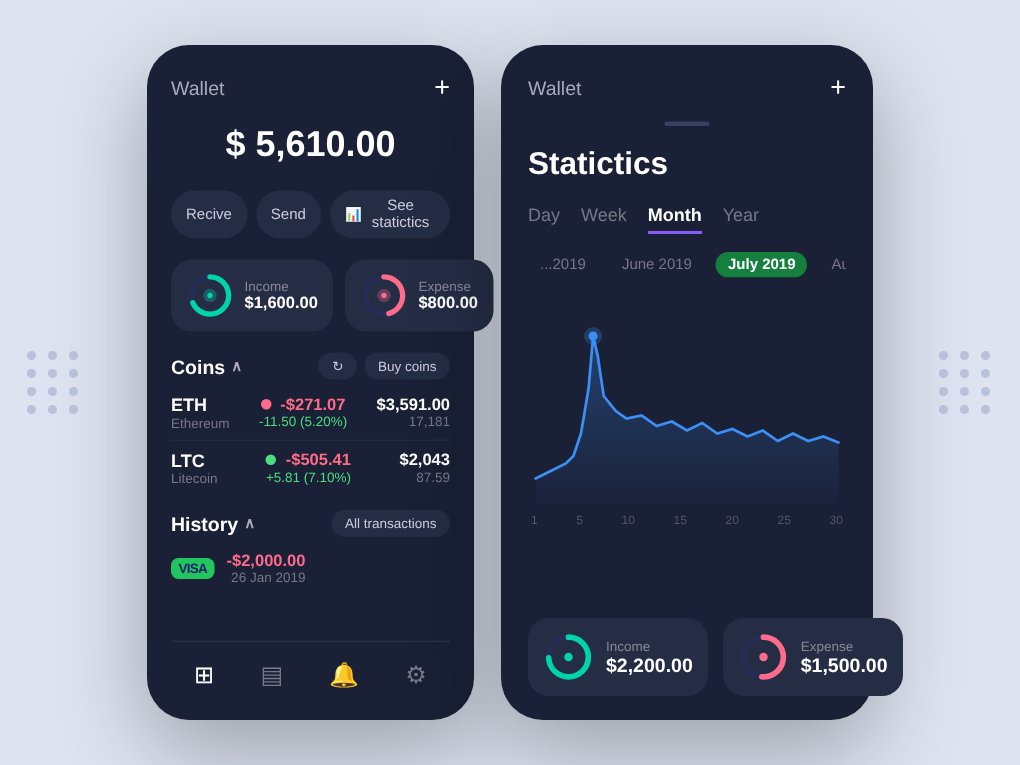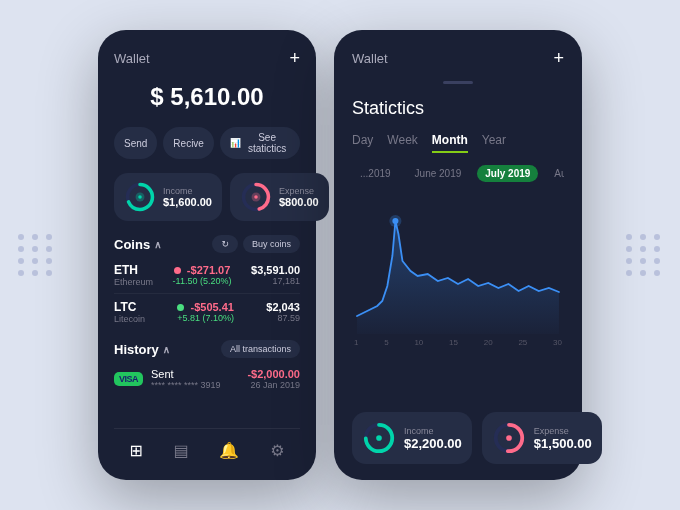--- a/index.html
+++ b/index.html
@@ -239,21 +239,21 @@
     }
     .tab-item {
       font-size: 12px;
       color: #778;
       cursor: pointer;
       padding-bottom: 4px;
     }
     .tab-item.active {
       color: white;
       font-weight: 600;
-      border-bottom: 2px solid #84cc16;
+      border-bottom: 2px solid #8b5cf6;
     }
 
     
     .date-row {
       display: flex;
       gap: 8px;
       align-items: center;
       overflow: hidden;
       margin-bottom: 4px;
     }
@@ -343,24 +343,24 @@
 
     <div class="card-header">
       <span class="card-title">Wallet</span>
       <button class="plus-btn">+</button>
     </div>
 
     <div class="balance">$ 5,610.00</div>
 
     <div class="action-buttons">
       <button class="action-btn">
-        <span>Send</span>
+        <span>Recive</span>
       </button>
       <button class="action-btn">
-        <span>Recive</span>
+        <span>Send</span>
       </button>
       <button class="action-btn">
         <span class="btn-icon">📊</span>
         <span>See statictics</span>
       </button>
     </div>
 
     <div class="stats-row">
       <div class="stat-card">
         <svg class="ring-income" viewBox="0 0 36 36">
@@ -441,24 +441,20 @@
       <div class="section-header">
         <span class="section-title">
           <span>History</span>
           <span class="chevron">∧</span>
         </span>
         <button class="all-tx-btn">All transactions</button>
       </div>
 
       <div class="history-row">
         <div class="visa-logo">VISA</div>
-        <div class="history-info">
-          <div class="history-label">Sent</div>
-          <div class="history-sub">**** **** **** 3919</div>
-        </div>
         <div class="history-amount">
           <span class="history-val">-$2,000.00</span>
           <span class="history-date">26 Jan 2019</span>
         </div>
       </div>
     </div>
 
     <div class="bottom-nav">
       <span class="nav-icon active">⊞</span>
       <span class="nav-icon">▤</span>
@@ -469,21 +465,21 @@
 
   <div class="stats-panel">
 
     <div class="card-header">
       <span class="card-title">Wallet</span>
       <button class="plus-btn">+</button>
     </div>
 
     <div class="pull-tab"></div>
 
-    <div style="font-size:18px;font-weight:400;color:white;margin:4px 0;">Statictics</div>
+    <div style="font-size:21px;font-weight:700;color:white;margin:4px 0;">Statictics</div>
 
     <div class="tab-row">
       <span class="tab-item">Day</span>
       <span class="tab-item">Week</span>
       <span class="tab-item active">Month</span>
       <span class="tab-item">Year</span>
     </div>
 
     <div class="date-row">
       <span class="date-pill">...2019</span>

